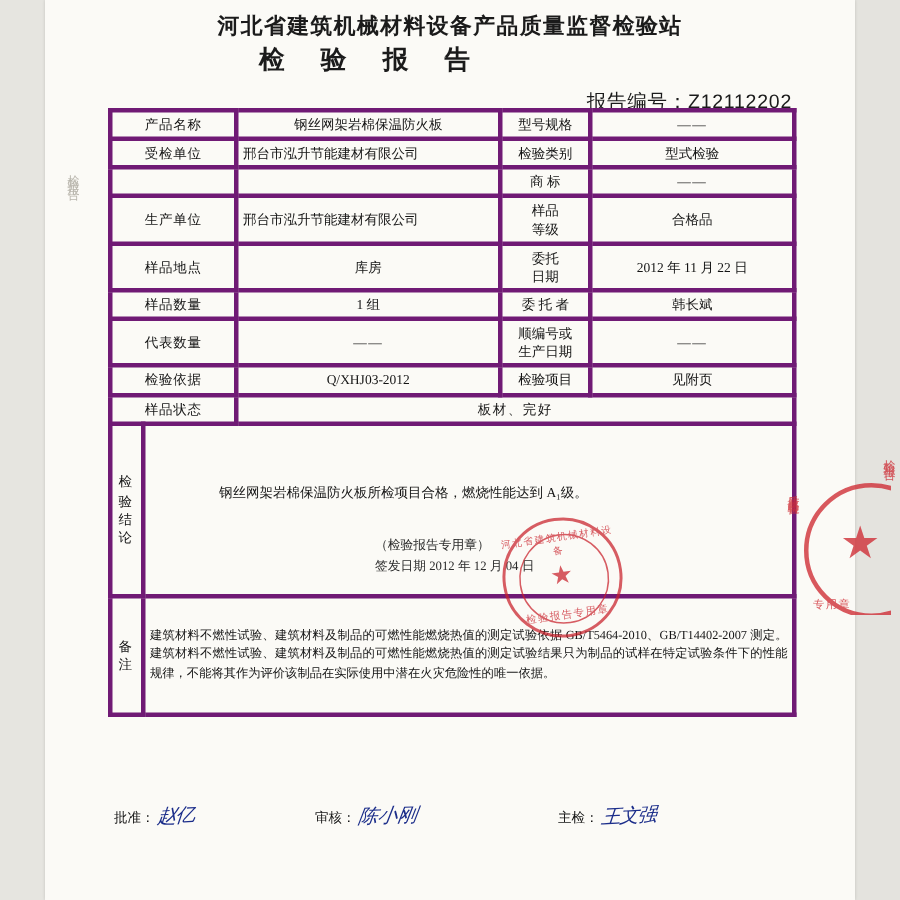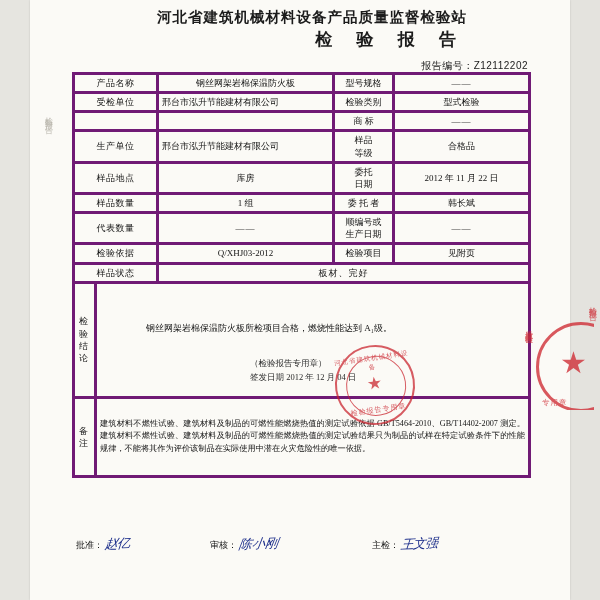--- a/index.html
+++ b/index.html
@@ -63,49 +63,48 @@
     position: absolute;
     left: 0;
     top: 8px;
     width: 540px;
     text-align: center;
     font-family: "Liberation Serif", serif;
     font-weight: bold;
     font-size: 14.5px;
     letter-spacing: 1px;
     color: #1b1b1b;
-    padding-left: 12px;
   }
   .doc-subtitle {
     position: absolute;
     left: 0;
     top: 28px;
     width: 436px;
-    text-align: right;
+    text-align: center;
     font-family: "Liberation Serif", serif;
     font-weight: bold;
     font-size: 17px;
     letter-spacing: 10px;
     color: #1b1b1b;
   }
   .pages-line {
     position: absolute;
     left: 0;
     top: 47px;
     width: 540px;
     text-align: center;
     font-size: 9px;
     color: #1b1b1b;
     letter-spacing: 1px;
   }
   .report-no {
     position: absolute;
     right: 42px;
     top: 59px;
-    font-size: 10px;
+    font-size: 13px;
     color: #1b1b1b;
     letter-spacing: 0.5px;
   }
 
   
   table.main {
     position: absolute;
     left: 42px;
     top: 72px;
     width: 456px;

